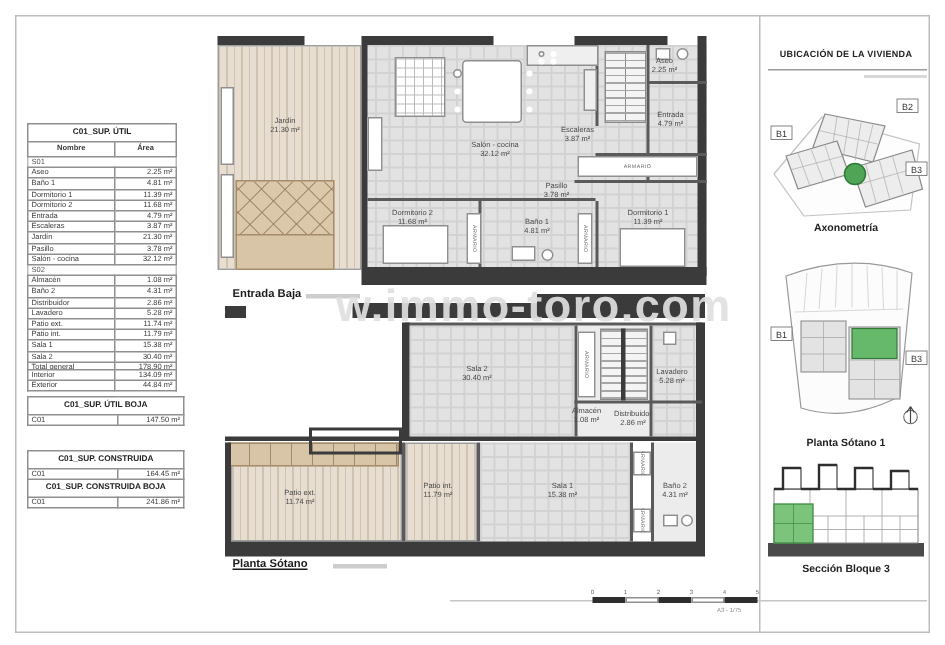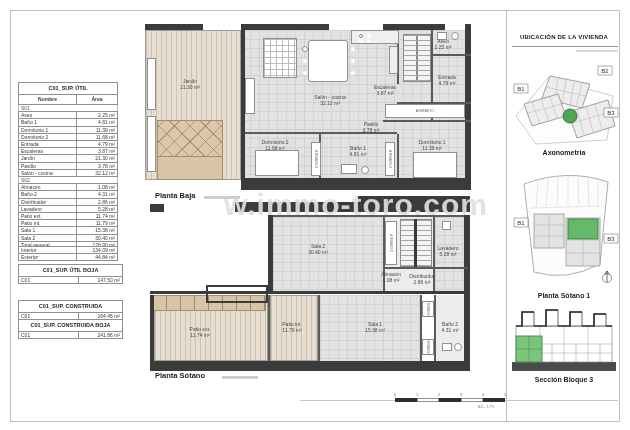--- a/index.html
+++ b/index.html
@@ -292,21 +292,21 @@
     </div>
   <div class="rlabel" style="left:287px;top:121px;">
       <div>Dormitorio 1</div>
       <div>11.39 m²</div>
     </div>
   <div class="rlabel" style="left:130px;top:121px;">
       <div>Dormitorio 2</div>
       <div>11.68 m²</div>
     </div>
 </div>
-<div class="plan-title" style="left:155px;top:191px;">Planta Baja</div>
+<div class="plan-title" style="left:155px;top:191px;">Entrada Baja</div>
 <div class="subbar" style="left:204px;top:196px;width:36px;"></div>
 
 <div class="abs wall" style="left:235px;top:202px;width:235px;height:10px;z-index:4;"></div>
 <div class="abs wall" style="left:358px;top:196px;width:112px;height:7px;z-index:4;"></div>
 <div class="abs wall" style="left:150px;top:204px;width:14px;height:8px;z-index:4;"></div>
 
 <div class="watermark">w.immo-toro.com</div>
 
 <div class="abs" style="left:150px;top:215px;width:320px;height:155px;">
 
@@ -374,21 +374,21 @@
     </div>
   <div class="rlabel" style="left:225px;top:112px;">
       <div>Sala 1</div>
       <div>15.38 m²</div>
     </div>
   <div class="rlabel" style="left:300px;top:112px;">
       <div>Baño 2</div>
       <div>4.31 m²</div>
     </div>
 </div>
-<div class="plan-title" style="left:155px;top:371px;">Planta Sótano</div>
+<div class="plan-title" style="left:155px;top:371px;text-decoration:underline;">Planta Sótano</div>
 <div class="subbar" style="left:222px;top:376px;width:36px;"></div>
 
 <div class="side-title" style="left:508px;top:34px;width:112px;">UBICACIÓN DE LA VIVIENDA</div>
 <div class="abs" style="left:512px;top:46px;width:106px;height:1px;background:#9a9a9a;"></div>
 <div class="abs" style="left:576px;top:50px;width:42px;height:2px;background:#d8d8d8;"></div>
 
 <svg class="abs" style="left:510px;top:56px;" width="110" height="92" viewBox="0 0 110 92">
   <polygon points="6,60 38,22 103,40 97,84 26,88" fill="#fdfdfd" stroke="#c2c2c2" stroke-width="0.8"></polygon>
   <path d="M40,20 L80,28 L72,52 L32,42 Z" fill="#ededed" stroke="#8a8a8a" stroke-width="0.8"></path>
   <path d="M48,22 L44,48 M56,24 L52,50 M64,26 L60,51 M72,27 L66,51 M36,31 L75,40" stroke="#b0b0b0" stroke-width="0.5" fill="none"></path>

